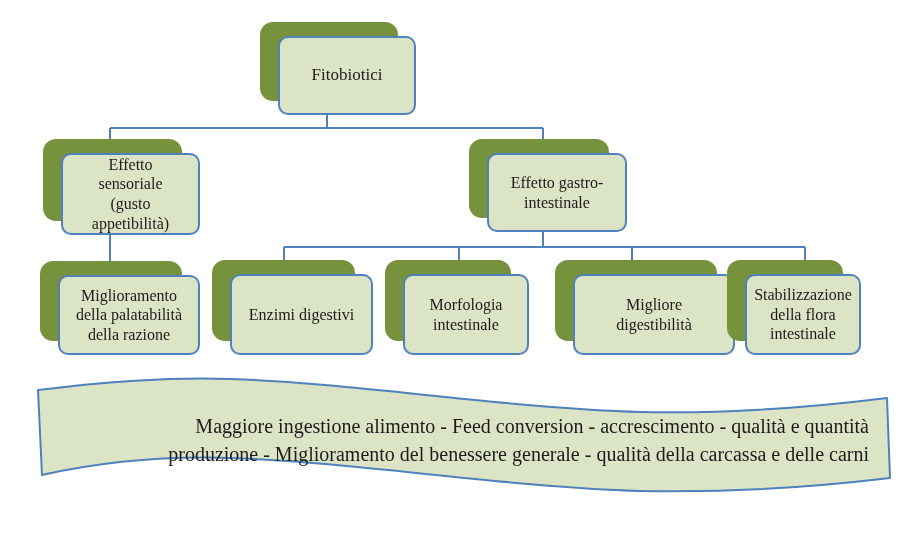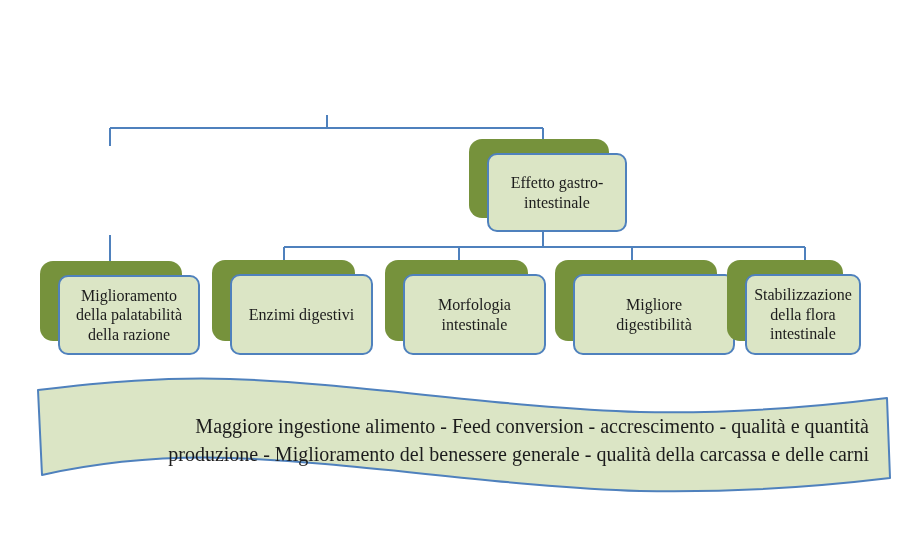--- a/index.html
+++ b/index.html
@@ -64,21 +64,36 @@
 
 <div class="stage">
 
   <svg class="connectors" width="910" height="546" aria-hidden="true">
     <path d="M327,115 V128 M110,128 H543 M110,128 V146 M543,128 V146
          M110,235 V266
          M543,232 V247 M284,247 H805
          M284,247 V266 M459,247 V266 M632,247 V266 M805,247 V266" fill="none" stroke="#4f81bd" stroke-width="2"></path>
   </svg>
 
+  <div class="node" style="left:278px;top:36px;width:138px;height:79px">
+    <div class="shadow"></div>
+    <div class="face">
+      <span class="node-label root">Fitobiotici</span>
+    </div>
+  </div>
 
+  <div class="node" style="left:61px;top:153px;width:139px;height:82px">
+    <div class="shadow"></div>
+    <div class="face">
+      <span class="node-label">Effetto
+sensoriale
+(gusto
+appetibilità)</span>
+    </div>
+  </div>
 
   <div class="node" style="left:487px;top:153px;width:140px;height:79px">
     <div class="shadow"></div>
     <div class="face">
       <span class="node-label">Effetto gastro-
 intestinale</span>
     </div>
   </div>
 
   <div class="node" style="left:230px;top:274px;width:143px;height:81px">
@@ -90,21 +105,21 @@
 
   <div class="node" style="left:58px;top:275px;width:142px;height:80px">
     <div class="shadow"></div>
     <div class="face">
       <span class="node-label">Miglioramento
 della palatabilità
 della razione</span>
     </div>
   </div>
 
-  <div class="node" style="left:403px;top:274px;width:143px;height:81px">
+  <div class="node" style="left:403px;top:274px;width:126px;height:81px">
     <div class="shadow"></div>
     <div class="face">
       <span class="node-label">Morfologia
 intestinale</span>
     </div>
   </div>
 
   <div class="node" style="left:573px;top:274px;width:162px;height:81px">
     <div class="shadow"></div>
     <div class="face">

